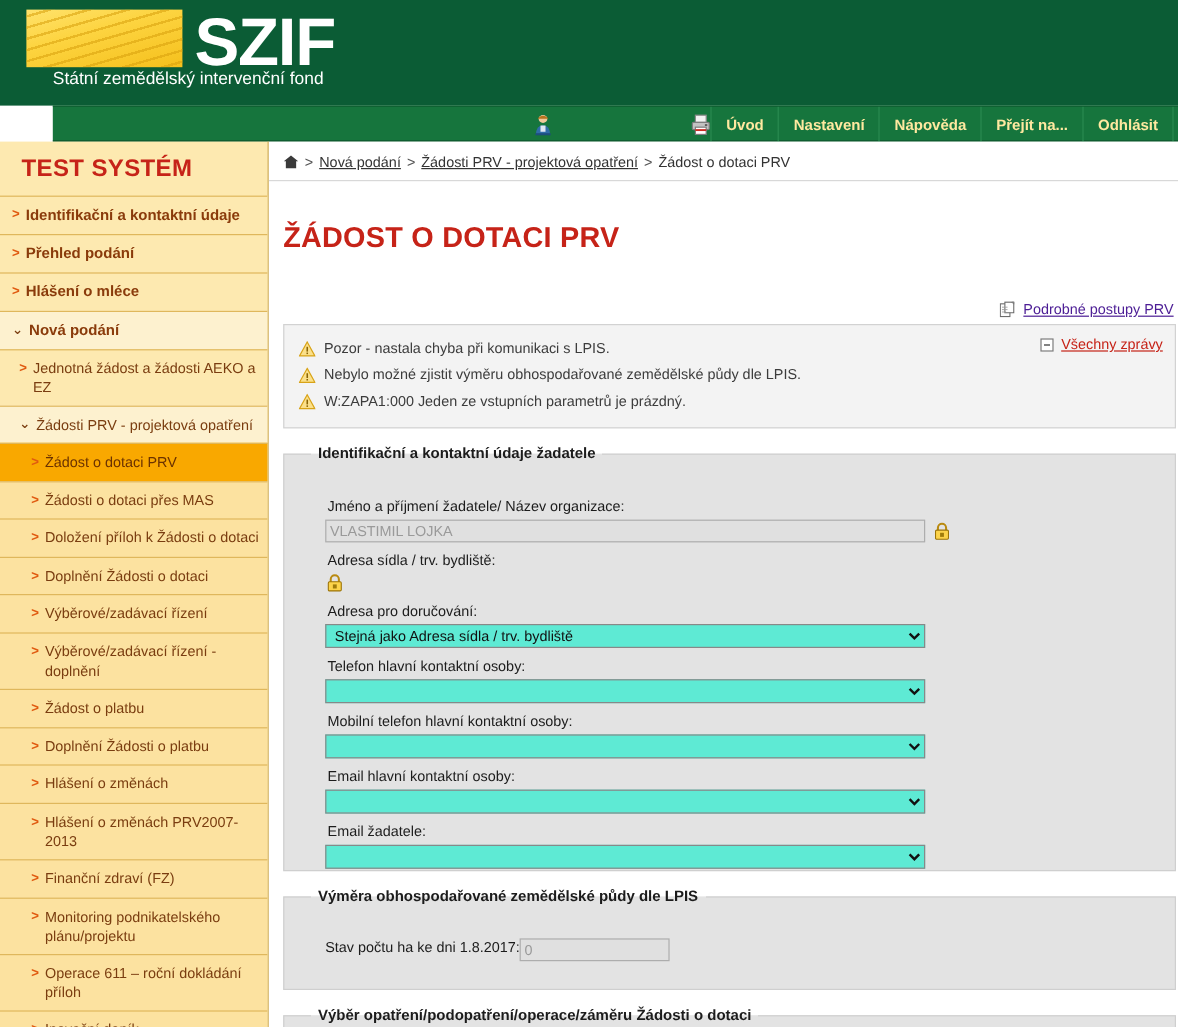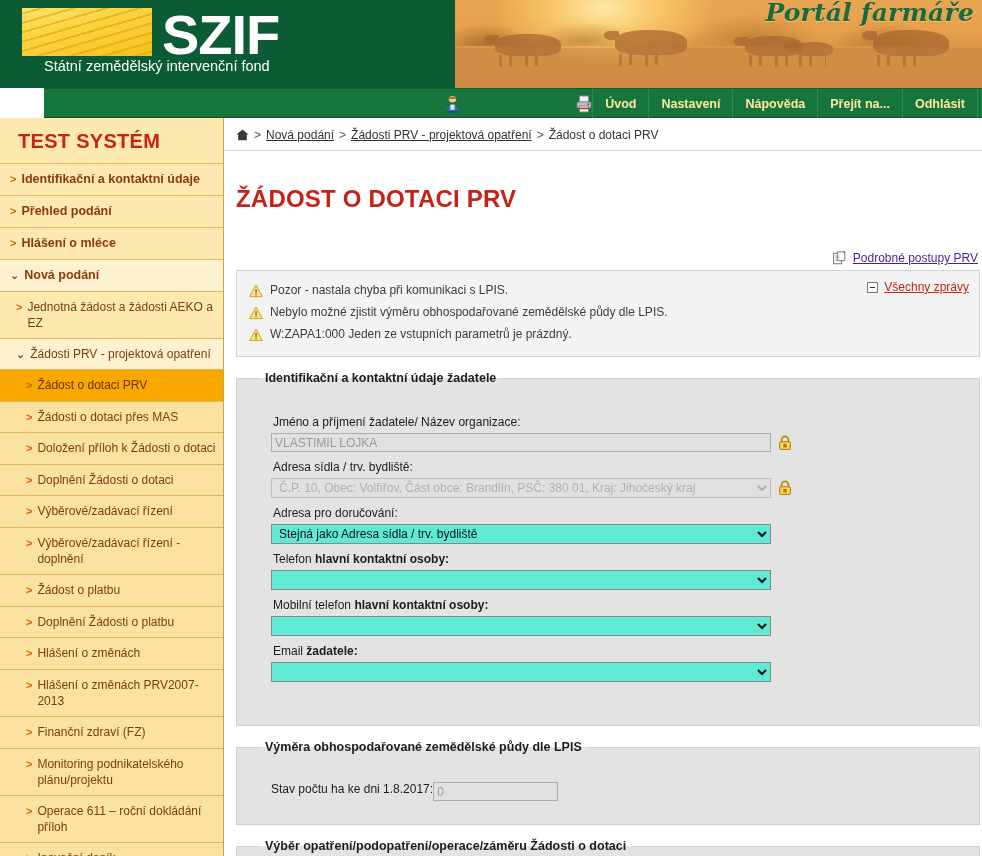--- a/index.html
+++ b/index.html
@@ -236,21 +236,21 @@
   }
   .fs-ident { height: 355px; }
   .fs-lpis  { height: 85px; }
   .fs-vyber { height: 40px; border-bottom: none; }
 
   .field-block { padding: 0 0 0 22px; }
   .field-block.pad-top { padding-top: 22px; }
   .fld-label {
     font-size: 12px; color: #1c1c1c; margin: 0 0 2px 2px; line-height: 1.5;
   }
-  .fld-label b { font-weight: bold; }
+  .fld-label b { font-weight: normal; }
   .fld-row { display: flex; align-items: center; gap: 6px; margin-bottom: 6px; }
 
   input.txt, select.sel {
     font-family: "Liberation Sans", sans-serif;
     font-size: 12px;
     height: 19px;
     padding: 1px 3px;
     border: 1px solid #888;
     background: #5eead4;
     color: #111;
@@ -271,28 +271,20 @@
 
   
   .warn-icon { width: 14px; height: 14px; flex: 0 0 14px; margin-top: 1px; }
 </style>
 </head>
 <body>
 
 <div id="app">
 
   <div class="banner">
-    <div class="banner-photo">
-      <div class="cow" style="left:40px;  top:34px; width:66px; height:22px;"></div>
-      <div class="cow" style="left:160px; top:30px; width:72px; height:25px;"></div>
-      <div class="cow" style="left:290px; top:36px; width:58px; height:20px;"></div>
-      <div class="cow" style="left:340px; top:42px; width:38px; height:14px;"></div>
-      <div class="cow" style="left:418px; top:30px; width:76px; height:26px;"></div>
-      <div class="banner-title">Portál farmáře</div>
-    </div>
     <div class="logo-wrap">
       <div class="logo-mark"></div>
       <div class="logo-szif">SZIF</div>
       <div class="logo-sub">Státní zemědělský intervenční fond</div>
     </div>
   </div>
 
   <div class="navbar">
     <div class="nav-icons">
       <div class="nav-icon-cell">
@@ -489,23 +481,20 @@
                 <rect x="2.6" y="6.8" width="10.8" height="7.6" rx="1" fill="#fcd34a" stroke="#9c7407" stroke-width="0.9"></rect>
                 <rect x="6.4" y="9" width="3.2" height="3.4" fill="#a07c0c"></rect>
               </svg>
             </span>
           </div>
         </div>
 
         <div class="field-block">
           <div class="fld-label">Adresa sídla / trv. bydliště:</div>
           <div class="fld-row">
-            <select class="sel w-sel disabled" disabled="">
-              <option>Č.P. 10, Obec: Volfířov, Část obce: Brandlín, PSČ: 380 01, Kraj: Jihočeský kraj</option>
-            </select>
             <span class="lock-icon">
               <svg width="16" height="16" viewBox="0 0 16 16" aria-hidden="true">
                 <path d="M4.6 7 L4.6 4.8 A3.4 3.4 0 0 1 11.4 4.8 L11.4 7" fill="none" stroke="#b98a10" stroke-width="1.7"></path>
                 <rect x="2.6" y="6.8" width="10.8" height="7.6" rx="1" fill="#fcd34a" stroke="#9c7407" stroke-width="0.9"></rect>
                 <rect x="6.4" y="9" width="3.2" height="3.4" fill="#a07c0c"></rect>
               </svg>
             </span>
           </div>
         </div>
 
@@ -529,20 +518,28 @@
 
         <div class="field-block">
           <div class="fld-label"><span>Mobilní telefon </span><b>hlavní kontaktní osoby:</b></div>
           <div class="fld-row">
             <select class="sel w-sel">
               <option></option>
             </select>
           </div>
         </div>
 
+        <div class="field-block">
+          <div class="fld-label"><span>Email </span><b>hlavní kontaktní osoby:</b></div>
+          <div class="fld-row">
+            <select class="sel w-sel">
+              <option></option>
+            </select>
+          </div>
+        </div>
 
         <div class="field-block">
           <div class="fld-label"><span>Email </span><b>žadatele:</b></div>
           <div class="fld-row">
             <select class="sel w-sel">
               <option></option>
             </select>
           </div>
         </div>
       </fieldset>

